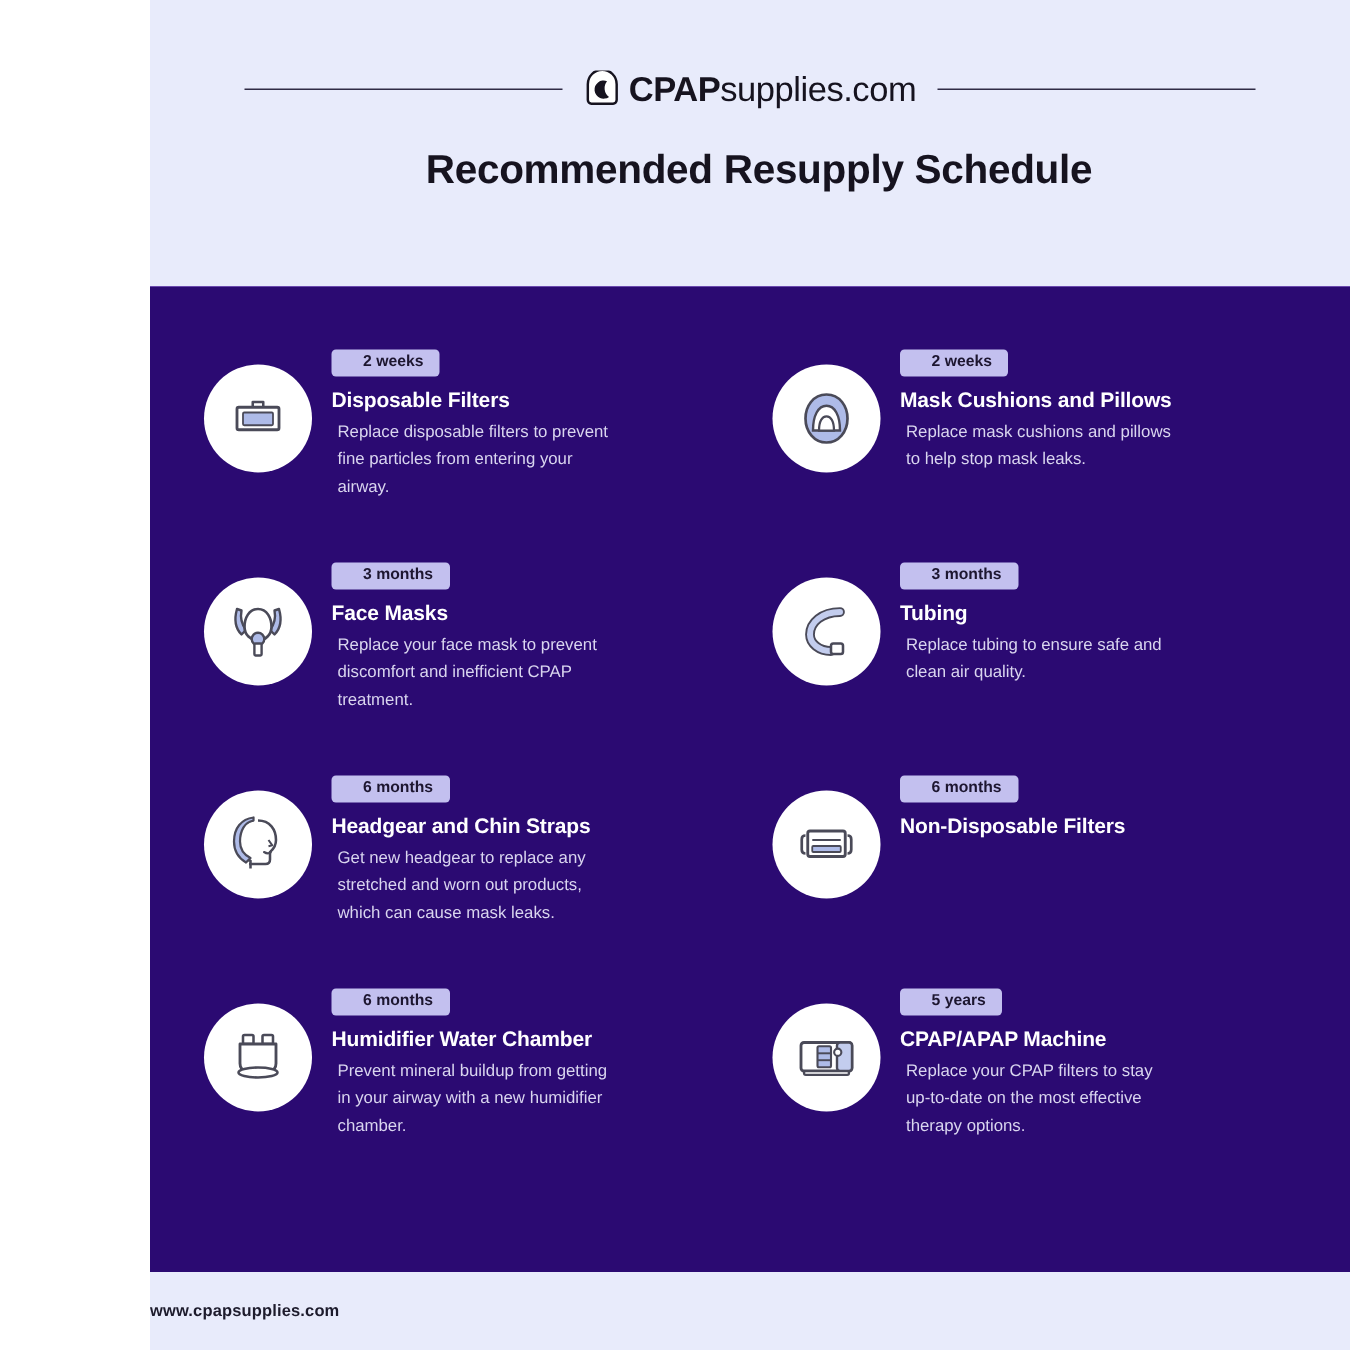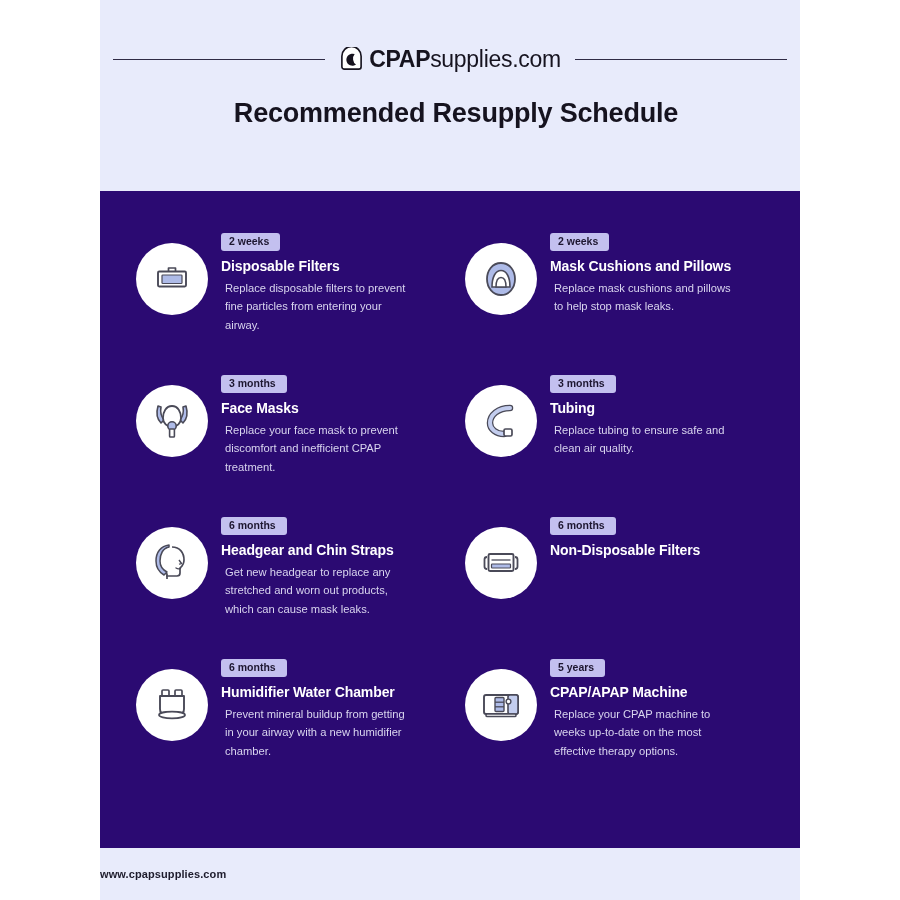--- a/index.html
+++ b/index.html
@@ -16,21 +16,21 @@
   .page {
     position: relative;
     width: 900px;
     height: 900px;
     background: #ffffff;
   }
   .sheet {
     position: absolute;
     left: 100px;
     top: 0;
-    width: 700px;
+    width: 800px;
     height: 900px;
     background: #6d28d9;
     display: flex;
     flex-direction: column;
   }
   
   .header {
     background: #e8ebfb;
     padding-top: 42px;
     flex: 0 0 auto;
@@ -121,21 +121,21 @@
   .item-body {
     padding-top: 0;
     min-width: 0;
   }
   .badge {
     display: inline-block;
     background: #c3c0ef;
     color: #1d1630;
     font-size: 10.5px;
     font-weight: 600;
-    padding: 3px 11px 4px 8px;
+    padding: 3px 11px 4px 21px;
     border-radius: 3px;
     line-height: 1;
     margin-bottom: 7px;
   }
   .item-title {
     color: #ffffff;
     font-size: 14px;
     font-weight: 700;
     margin: 0 0 5px 0;
     line-height: 1.2;
@@ -307,21 +307,21 @@
               <rect x="17" y="15.5" width="9" height="14" rx="1" fill="#aebbe8" stroke="#4a4a58" stroke-width="1.4"></rect>
               <line x1="17" y1="20.2" x2="26" y2="20.2" stroke="#4a4a58" stroke-width="1.3"></line>
               <line x1="17" y1="24.8" x2="26" y2="24.8" stroke="#4a4a58" stroke-width="1.3"></line>
               <circle cx="30.5" cy="19.5" r="2.4" fill="#ffffff" stroke="#4a4a58" stroke-width="1.4"></circle>
               <rect x="8" y="32" width="30" height="2.6" rx="1.2" fill="#ffffff" stroke="#4a4a58" stroke-width="1.5"></rect>
             </svg>
           </div>
           <div class="item-body">
             <span class="badge">5 years</span>
             <div class="item-title">CPAP/APAP Machine</div>
-            <p class="item-desc">Replace your CPAP machine to weeks up-to-date on the most effective therapy options.</p>
+            <p class="item-desc">Replace your CPAP filters to stay up-to-date on the most effective therapy options.</p>
           </div>
         </div>
 
       </div>
     </div>
 
     <div class="footer">
       <span class="footer-text">www.cpapsupplies.com</span>
     </div>
 

